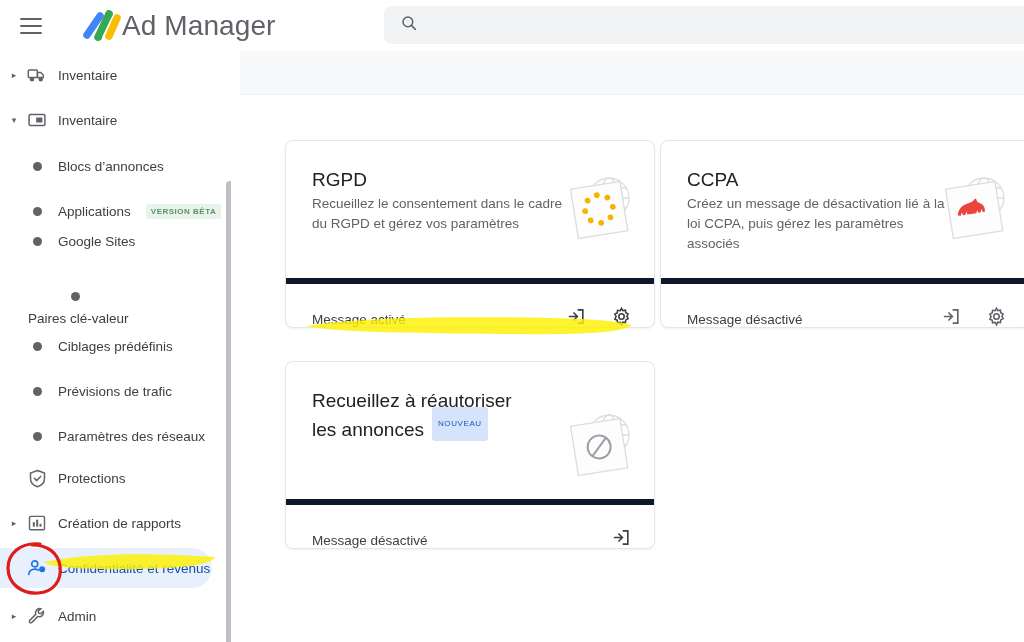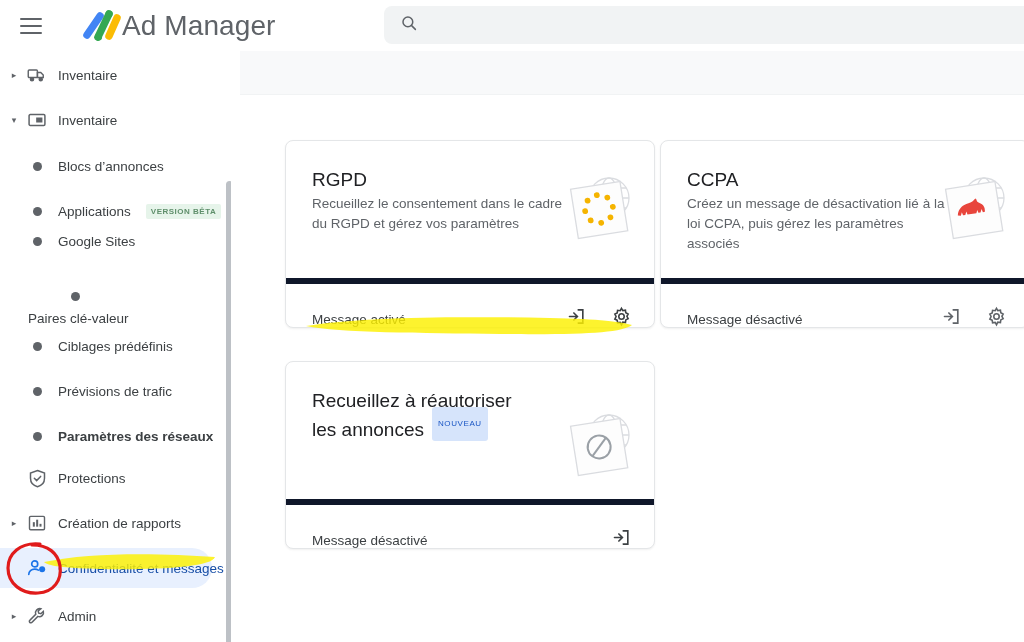--- a/index.html
+++ b/index.html
@@ -218,21 +218,21 @@
       <span class="nav-label">Prévisions de trafic</span>
     </div>
 
     <div class="nav-item child" style="position:absolute;top:275px;">
       <span class="nav-ic">
           <span class="dot"></span>
         </span>
       <span class="nav-label">Ciblages prédéfinis</span>
     </div>
 
-    <div class="nav-item child" style="position:absolute;top:365px;font-weight:bold;">
+    <div class="nav-item child" style="position:absolute;top:365px;">
       <span class="nav-ic">
           <span class="dot"></span>
         </span>
       <span class="nav-label">Paramètres des réseaux</span>
     </div>
 
     <div class="nav-item" style="position:absolute;top:407px;padding-left:22px;align-items:center;">
       <span class="nav-ic">
         <svg width="21" height="21" viewBox="0 0 24 24" fill="none" stroke="#5f6368" stroke-width="1.7">
           <path d="M12 2.8 20 5.8v6c0 5-3.4 8.5-8 9.6-4.6-1.1-8-4.6-8-9.6v-6z"></path>
@@ -256,21 +256,21 @@
     </div>
 
     <div class="nav-item selected" style="position:absolute;top:497px;padding-left:22px;">
       <span class="nav-ic">
         <svg width="22" height="22" viewBox="0 0 24 24" fill="none" stroke="#1a73e8" stroke-width="1.8">
           <circle cx="9.5" cy="7.5" r="3.3"></circle>
           <path d="M3 19c0-3.6 2.9-5.8 6.5-5.8 1.5 0 2.9.4 4 1.1" stroke-linecap="round"></path>
           <circle cx="17.6" cy="13.4" r="3.3" fill="#1a73e8" stroke="none"></circle>
         </svg>
       </span>
-      <span class="nav-label">Confidentialité et messages</span>
+      <span class="nav-label">Confidentialité et revenus</span>
     </div>
 
     <div class="nav-item" style="position:absolute;top:545px;">
       <span class="twisty">▸</span>
       <span class="nav-ic">
         <svg width="20" height="20" viewBox="0 0 24 24" fill="none" stroke="#5f6368" stroke-width="1.8" stroke-linecap="round">
           <path d="M16.6 3.4a5 5 0 0 0-6.1 6.6L3.6 16.9a1.8 1.8 0 1 0 2.5 2.5l6.9-6.9a5 5 0 0 0 6.6-6.1l-2.9 2.9-2.6-.7-.7-2.6z"></path>
         </svg>
       </span>
       <span class="nav-label">Admin</span>

